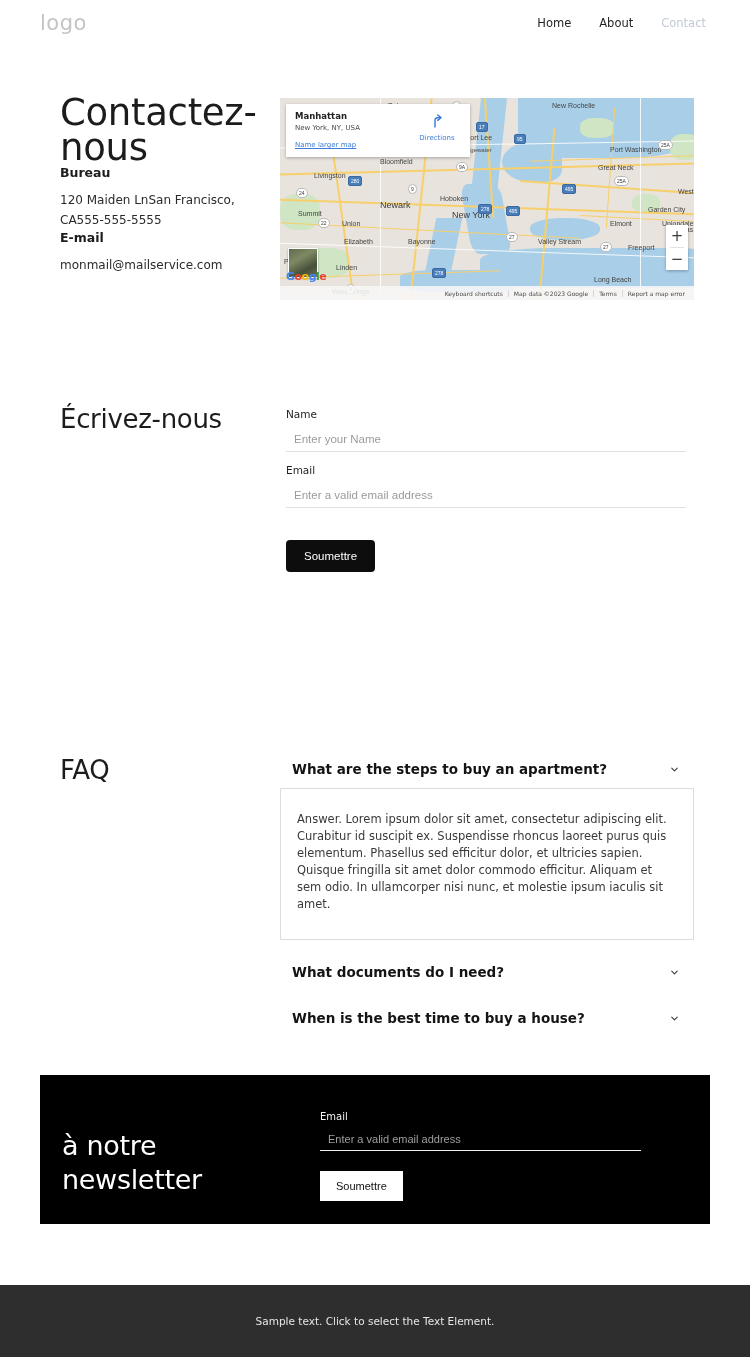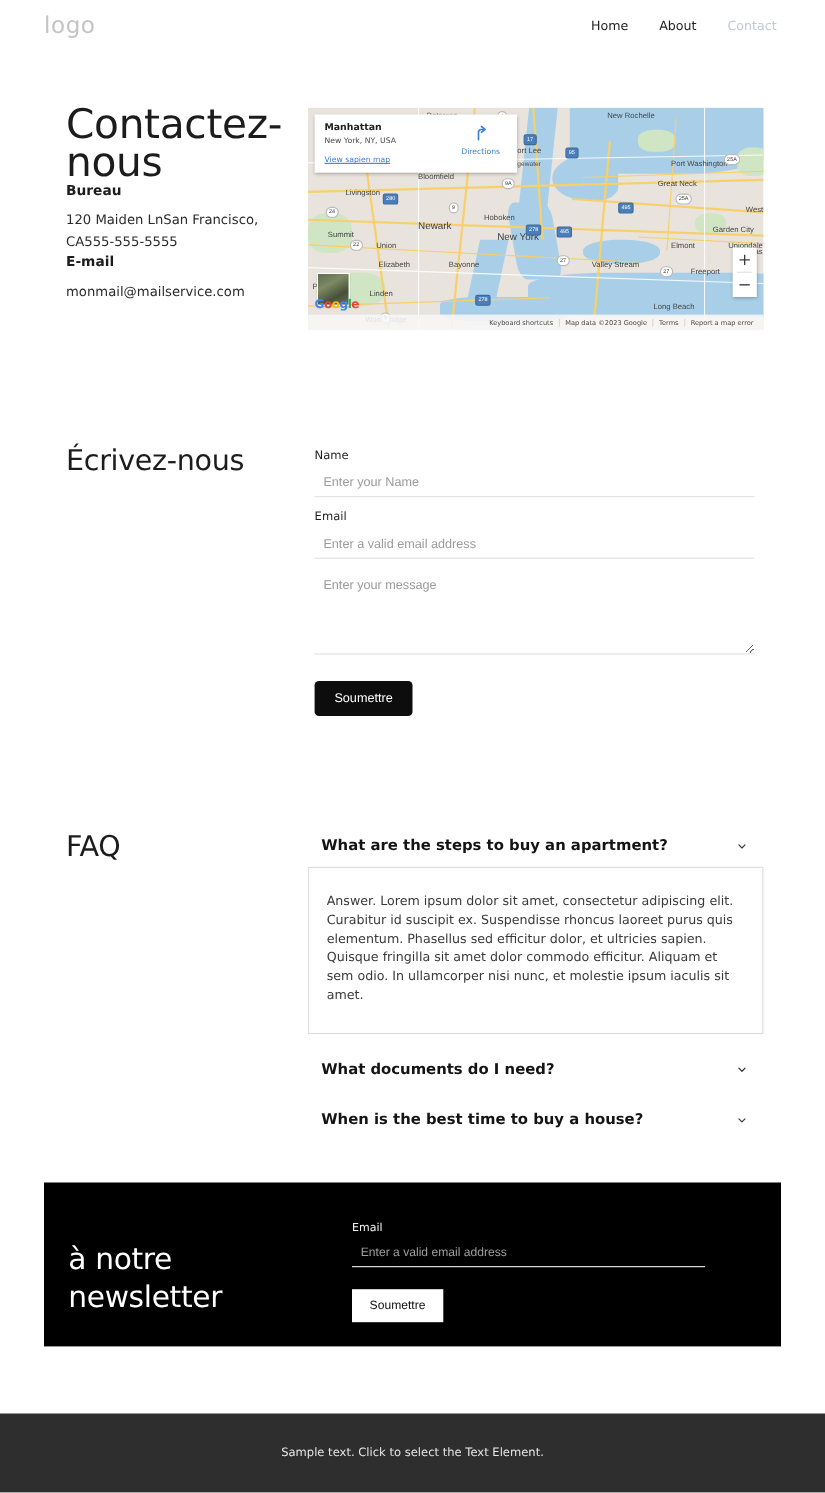--- a/index.html
+++ b/index.html
@@ -277,21 +277,21 @@
         <div class="shield blue" style="left: 226px; top: 108px;">495</div>
         <div class="shield" style="left: 226px; top: 134px;">27</div>
         <div class="shield" style="left: 320px; top: 144px;">27</div>
         <div class="shield blue" style="left: 152px; top: 170px;">278</div>
         <div class="shield" style="left: 66px; top: 186px;">9</div>
       </div>
 
     <div class="map-card">
       <div class="mc-title">Manhattan</div>
       <div class="mc-sub">New York, NY, USA</div>
-      <a class="mc-link" href="#">View sapien map</a>
+      <a class="mc-link" href="#">Name larger map</a>
       <div class="mc-dir">
         <svg width="16" height="16" viewBox="0 0 24 24" fill="none" stroke="#3b7dd8" stroke-width="2.2" stroke-linecap="round" stroke-linejoin="round">
           <path d="M9 21 V11 a4 4 0 0 1 4-4 h4"></path>
           <path d="M13 3 l5 4 l-5 4"></path>
         </svg>
         <div class="mc-dir-label">Directions</div>
       </div>
     </div>
 
     <div class="streetview"></div>
@@ -318,21 +318,20 @@
       <div class="field-label">Name</div>
       <input class="field-input" type="text" placeholder="Enter your Name" style="">
     </div>
     <div class="field-gap"></div>
     <div class="field">
       <div class="field-label">Email</div>
       <input class="field-input" type="text" placeholder="Enter a valid email address" style="">
     </div>
     <div class="field-gap"></div>
     <div class="field">
-      <textarea class="field-textarea" placeholder="Enter your message" style=""></textarea>
     </div>
     <button class="btn-dark">Soumettre</button>
   </div>
 
   <h2 class="h2" id="faq-heading">FAQ</h2>
   <div class="faq">
 
     <div class="faq-item">
       <div class="faq-q">
         <div class="faq-q-text">What are the steps to buy an apartment?</div>

